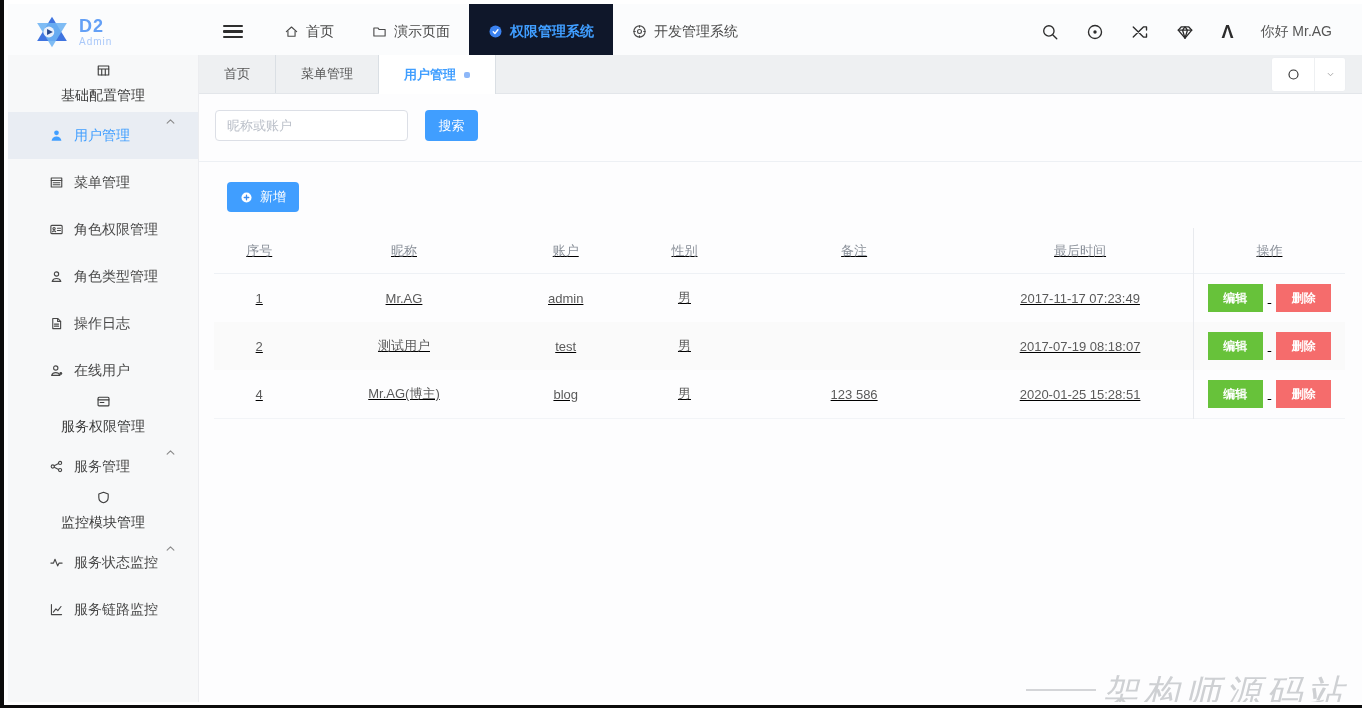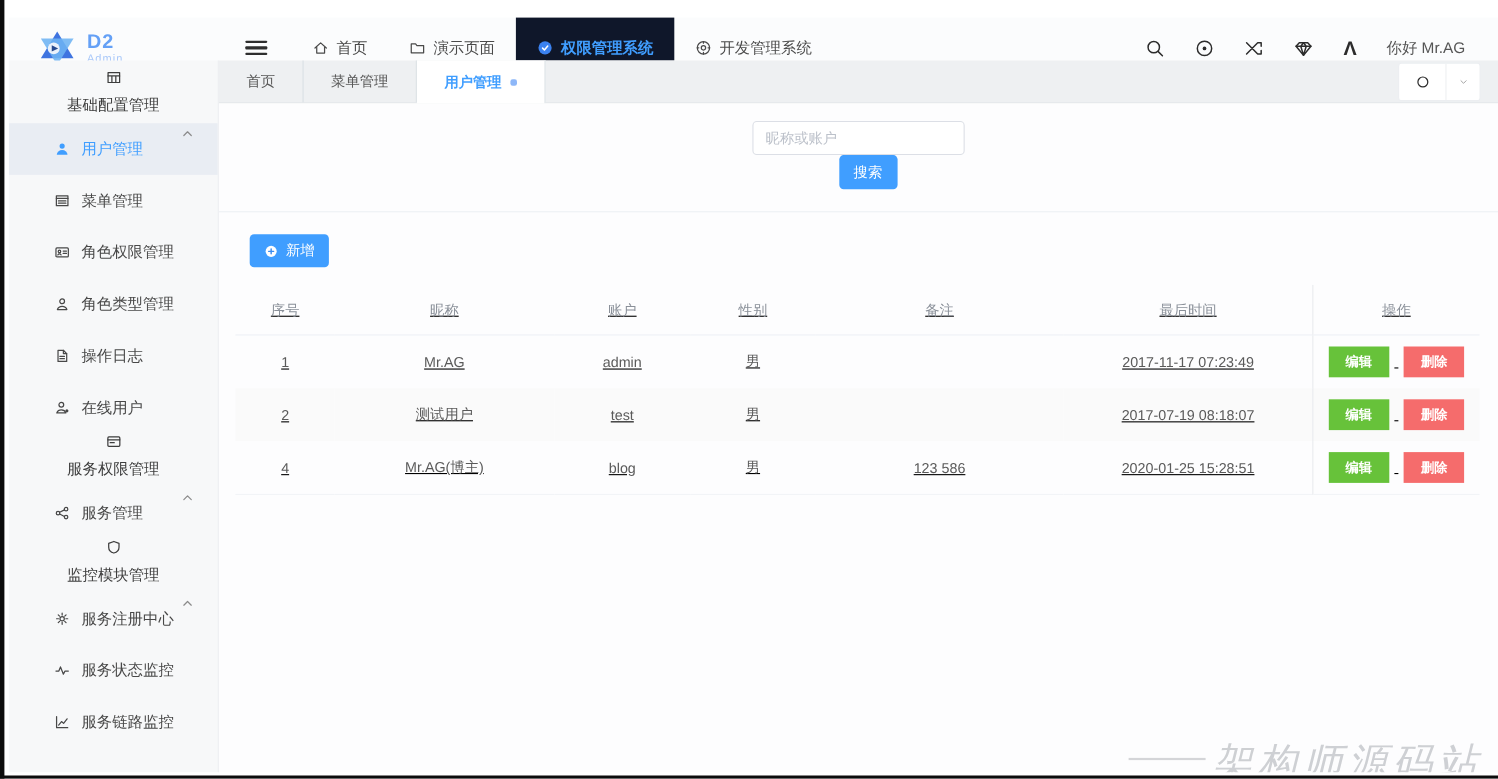--- a/index.html
+++ b/index.html
@@ -7,21 +7,21 @@
     --txt:#4a4a4a; --txt-light:#8a9099;
   }
   html,body{margin:0;padding:0;}
   body{
     width:1362px;height:708px;position:relative;overflow:hidden;
     font-family:"Liberation Sans","DejaVu Sans",sans-serif;background:#fff;
   }
   .frame{position:absolute;inset:0;border-left:4px solid #0c0c0c;border-bottom:3px solid #0c0c0c;box-sizing:border-box;background:#fff;}
 
   
-  .header{position:absolute;top:16px;left:4px;right:0;height:55px;background:#fbfcfd;display:flex;align-items:stretch;}
+  .header{position:absolute;top:4px;left:4px;right:0;height:55px;background:#fbfcfd;display:flex;align-items:stretch;}
   .logo{width:191px;box-sizing:border-box;display:flex;align-items:center;gap:9px;padding-left:26px;flex:none;}
   .logo-star{width:36px;height:36px;flex:none;}
   .logo-text{line-height:1;}
   .logo-title{color:#64a0f6;font-size:18px;font-weight:bold;letter-spacing:1px;}
   .logo-sub{color:#a9c8f9;font-size:10px;margin-top:2px;letter-spacing:1px;}
   .hamburger{align-self:center;margin:0 0 0 24px;width:20px;cursor:pointer;}
   .hamburger span{display:block;height:2.2px;background:#2e2e2e;margin:3.4px 0;border-radius:1px;}
   .nav{display:flex;align-items:stretch;margin-left:22px;}
   .nav-item{display:flex;align-items:center;gap:7px;padding:0 19px;font-size:14px;color:var(--txt);cursor:pointer;white-space:nowrap;}
   .nav-item.active{background:#0f172a;color:var(--accent);font-weight:bold;justify-content:space-between;}
@@ -47,21 +47,21 @@
   .tab{display:flex;align-items:center;gap:8px;padding:0 25px;font-size:13px;color:#575757;border-right:1px solid #dadfe4;cursor:pointer;white-space:nowrap;}
   .tab.active{background:#fff;color:var(--accent);font-weight:bold;margin-bottom:-1px;}
   .tab-close{width:6px;height:6px;border-radius:2px;background:#8db7f8;display:inline-block;}
   .tab-controls{margin-left:auto;margin-right:16px;align-self:center;display:flex;height:33px;background:#fff;border:1px solid #eceef1;border-radius:3px;overflow:hidden;}
   .tab-ctrl{width:42px;display:flex;align-items:center;justify-content:center;color:#2e2e2e;cursor:pointer;}
   .tab-ctrl svg{width:15px;height:15px;}
   .tab-ctrl.small{width:30px;border-left:1px solid #eef0f2;color:#9a9a9a;}
   .tab-ctrl.small svg{width:11px;height:11px;}
 
   .content{flex:1;position:relative;overflow:hidden;background:#fdfdfe;}
-  .search-row{display:flex;align-items:center;padding:16px 16px 20px;border-bottom:1px solid #edf0f4;flex-direction:column;}
+  .search-row{display:flex;align-items:center;padding:16px 16px 20px;border-bottom:1px solid #edf0f4;}
   .search-input{width:193px;height:31px;box-sizing:border-box;border:1px solid #dcdfe6;border-radius:4px;padding:0 11px;font-size:13px;color:#333;background:#fff;outline:none;}
   .search-input::placeholder{color:#bcc1ca;}
   .search-btn{margin-left:17px;width:53px;height:31px;background:var(--accent);color:#fff;border:none;border-radius:4px;font-size:13px;cursor:pointer;}
   .add-row{padding:20px 0 16px 28px;}
   .add-btn{display:inline-flex;align-items:center;gap:7px;background:var(--accent);color:#fff;border:none;border-radius:4px;height:30px;padding:0 13px;font-size:13px;cursor:pointer;}
   .add-btn .icn svg{width:13px;height:13px;}
 
   .table-wrap{padding:0 17px 0 15px;}
   table{width:100%;border-collapse:collapse;table-layout:fixed;font-size:13px;text-decoration:underline;}
   thead th{color:var(--txt-light);font-weight:normal;height:43px;text-align:center;}
@@ -289,29 +289,20 @@
             </svg>
           </span>
       <span class="lbl">监控模块管理</span>
       <span class="chev icn">
             <svg viewBox="0 0 16 16" fill="none" stroke="currentColor" stroke-width="1.2" stroke-linecap="round" stroke-linejoin="round">
               <path d="M4.4 9.8L8 6.2l3.6 3.6"></path>
             </svg>
           </span>
     </div>
     <div class="menu-items">
-  <div class="menu-item">
-    <span class="icn i-icn">
-              <svg viewBox="0 0 16 16" fill="none" stroke="currentColor" stroke-width="1.2" stroke-linecap="round" stroke-linejoin="round">
-                <circle cx="8" cy="8" r="2.1"></circle>
-                <path d="M8 2.6v1.8M8 11.6v1.8M2.6 8h1.8M11.6 8h1.8M4.2 4.2l1.3 1.3M10.5 10.5l1.3 1.3M11.8 4.2l-1.3 1.3M5.5 10.5l-1.3 1.3"></path>
-              </svg>
-            </span>
-    <span class="lbl">服务注册中心</span>
-  </div>
 
   <div class="menu-item">
     <span class="icn i-icn">
               <svg viewBox="0 0 16 16" fill="none" stroke="currentColor" stroke-width="1.2" stroke-linecap="round" stroke-linejoin="round">
                 <path d="M2 8.6h2.8L6.4 4.6l2.8 7 1.6-3H14"></path>
               </svg>
             </span>
     <span class="lbl">服务状态监控</span>
   </div>
 

